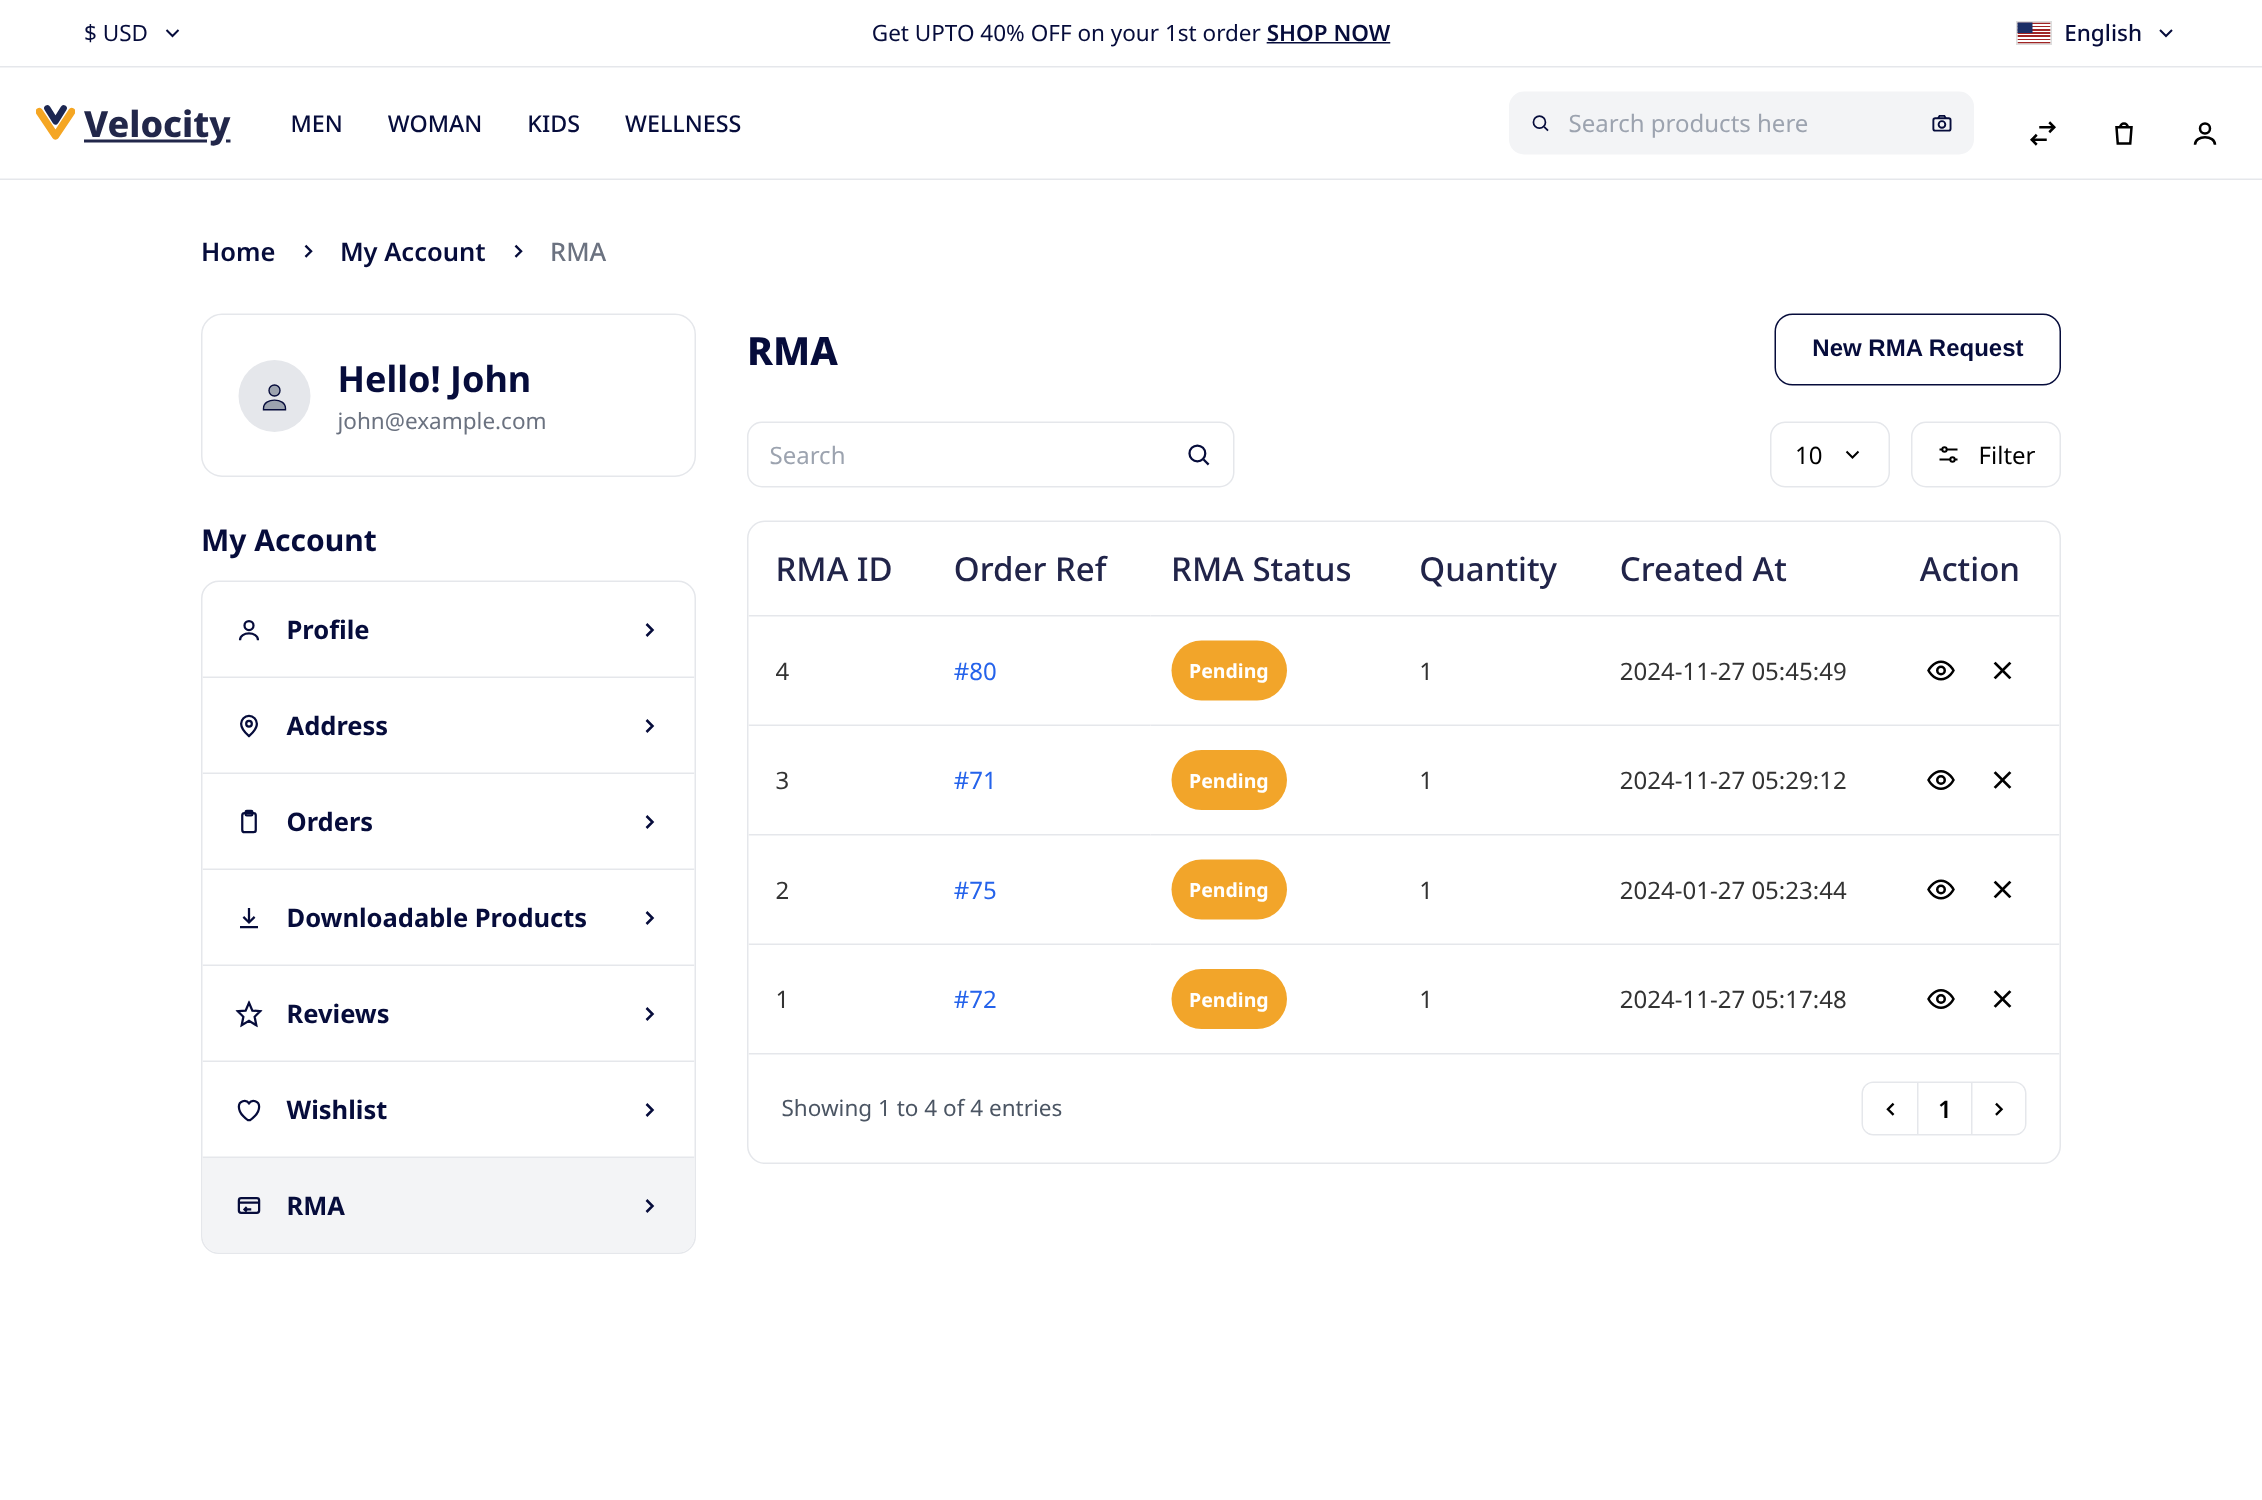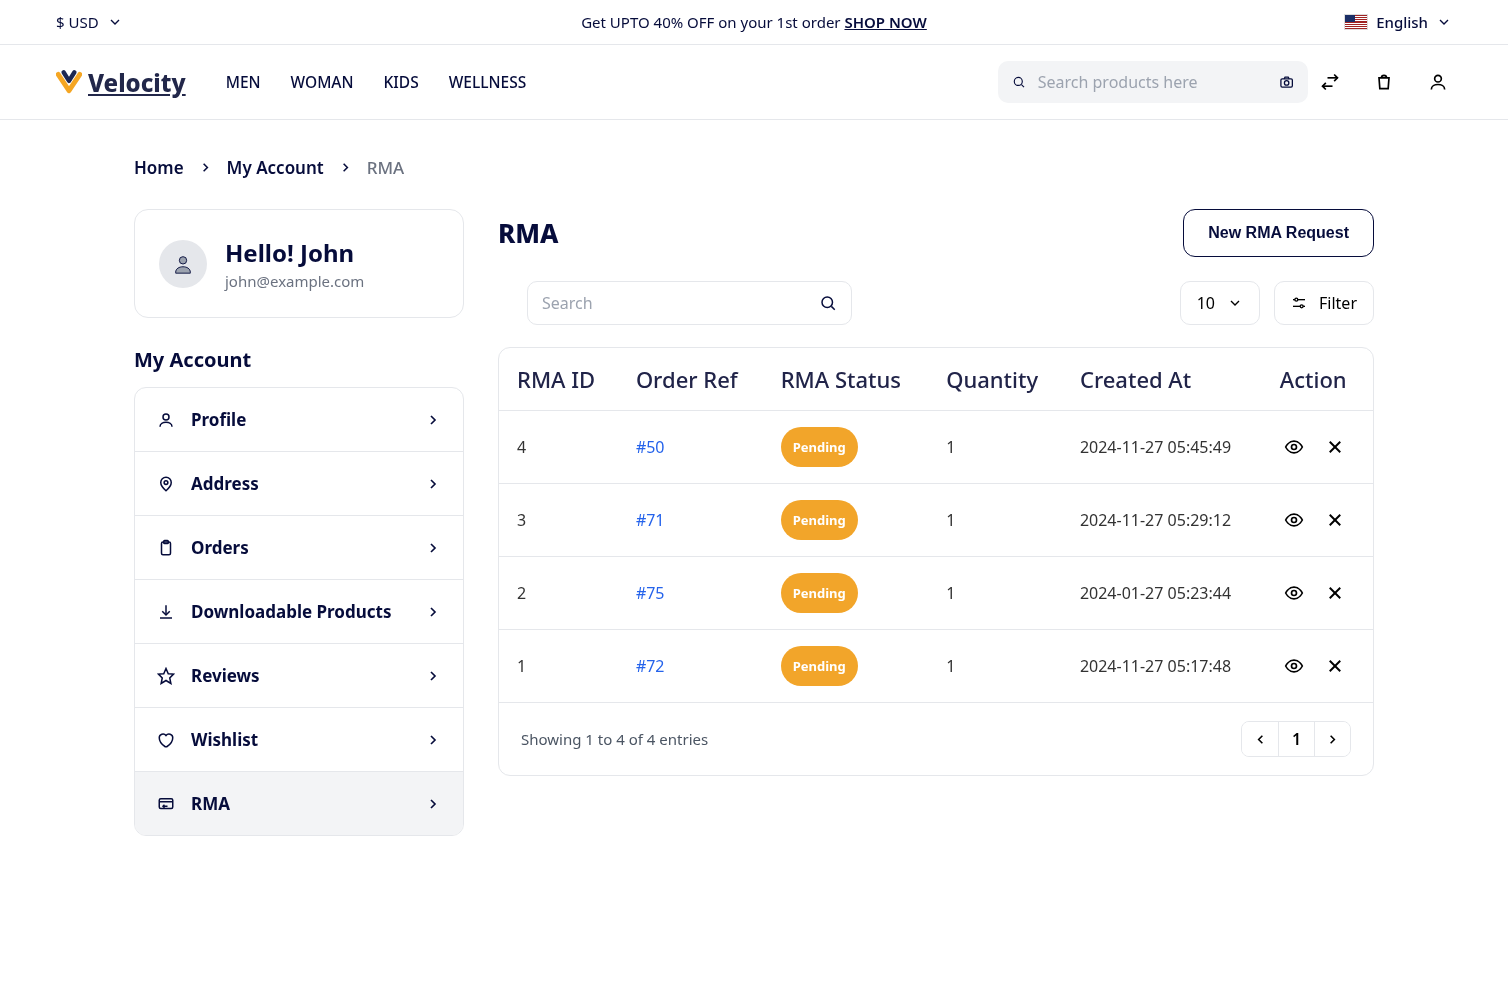--- a/index.html
+++ b/index.html
@@ -6,21 +6,21 @@
   body { font-family: system-ui,-apple-system,"Segoe UI",Roboto,Arial,sans-serif; color:#060c3b; background:#fff; font-size:16px; -webkit-font-smoothing:antialiased; }
   :root { --text:#060c3b; --muted:#6b7280; --border:#e5e7eb; --link:#2563eb; --accent:#060c3b; --pill:#f2a52a; }
 
   
   .topbar { display:flex; align-items:center; justify-content:space-between; padding:12px 56px; border-bottom:1px solid var(--border); font-size:15px; }
   .topbar .mid { position:absolute; left:50%; transform:translateX(-50%); }
   .btn-ghost { display:inline-flex; align-items:center; gap:8px; background:none; border:none; cursor:pointer; font:inherit; color:inherit; }
   .underline { text-decoration:underline; }
 
   
-  .header { display:flex; align-items:center; justify-content:space-between; padding:16px 56px; border-bottom:1px solid var(--border); gap:30px; }
+  .header { display:flex; align-items:center; justify-content:space-between; padding:16px 24px; border-bottom:1px solid var(--border); gap:30px; }
   .logo { display:flex; align-items:center; gap:6px; font-weight:800; font-size:24px; color:#22274a; }
   .nav { display:flex; gap:30px; font-weight:500; margin-left:40px; }
   .nav a { color:var(--text); text-decoration:none; font-size:15.5px; }
   .search-wrap { display:flex; align-items:center; background:#f3f4f6; border-radius:10px; padding:10px 14px; width:310px; gap:12px; }
   .search-wrap input { flex:1; border:none; background:transparent; font:inherit; outline:none; color:#333; }
   .search-wrap input::placeholder { color:#9ca3af; }
   .header-icons { display:flex; gap:26px; align-items:center; }
   .icon-btn { background:none; border:none; cursor:pointer; display:inline-flex; padding:4px; }
 
   
@@ -43,21 +43,21 @@
   .menu { border:1px solid var(--border); border-radius:12px; overflow:hidden; }
   .menu-item { display:flex; align-items:center; gap:16px; padding:20px 22px; border-bottom:1px solid var(--border); cursor:pointer; font-weight:700; font-size:17px; }
   .menu-item:last-child { border-bottom:none; }
   .menu-item.active { background:#f3f4f6; }
   .menu-item .chev { margin-left:auto; }
 
   .main-head { display:flex; align-items:center; justify-content:space-between; margin-bottom:24px; }
   .main-head h1 { font-size:26px; font-weight:800; }
   .outline-btn { border:1.5px solid var(--accent); color:var(--accent); background:#fff; border-radius:12px; padding:14px 24px; font-weight:700; font-size:16px; cursor:pointer; }
 
-  .toolbar { display:flex; align-items:center; gap:14px; margin-bottom:22px;margin-left:29px; }
+  .toolbar { display:flex; align-items:center; gap:14px; margin-bottom:22px; }
   .search-box { border:1px solid var(--border); border-radius:10px; padding:10px 14px; display:flex; align-items:center; gap:10px; width:325px; }
   .search-box input { flex:1; border:none; background:transparent; font:inherit; outline:none; }
   .search-box input::placeholder { color:#9ca3af; }
   .spacer { flex:1; }
   .select-box, .filter-btn { border:1px solid var(--border); border-radius:10px; padding:10px 16px; display:inline-flex; align-items:center; gap:12px; background:#fff; cursor:pointer; font:inherit; }
 
   .table-card { border:1px solid var(--border); border-radius:12px; overflow:hidden; }
   table.tbl { width:100%; border-collapse:collapse; }
   .tbl th { text-align:left; font-weight:500; font-size:22px; padding:16px 14px; color:#212449; }
   .tbl th:first-child, .tbl td:first-child { padding-left:18px; }
@@ -109,21 +109,21 @@
       </svg>
       <span>Velocity</span>
     </a>
     <nav class="nav">
       <a href="#">MEN</a>
       <a href="#">WOMAN</a>
       <a href="#">KIDS</a>
       <a href="#">WELLNESS</a>
     </nav>
   </div>
-  <div style="display:flex;align-items:center;gap:8px;">
+  <div style="display:flex;align-items:flex-end;gap:32px;">
     <div class="search-wrap">
       <svg width="18" height="18" viewBox="0 0 24 24" fill="none" stroke-width="2">
           <circle cx="11" cy="11" r="7"></circle>
           <line x1="21" y1="21" x2="16.5" y2="16.5"></line>
         </svg>
       <input type="text" placeholder="Search products here" style="">
       <svg width="20" height="20" viewBox="0 0 24 24" fill="none" stroke-width="2">
           <rect x="3" y="7" width="18" height="13" rx="2"></rect>
           <circle cx="12" cy="13.5" r="3.5"></circle>
           <path d="M8 7l1.5-2.5h5L16 7"></path>
@@ -301,21 +301,21 @@
               <th>Order Ref</th>
               <th>RMA Status</th>
               <th>Quantity</th>
               <th>Created At</th>
               <th>Action</th>
             </tr>
           </thead>
           <tbody id="tbody">
               <tr>
                 <td>4</td>
-                <td><a href="#" class="order-link">#50</a></td>
+                <td><a href="#" class="order-link">#80</a></td>
                 <td><span class="pill">Pending</span></td>
                 <td>1</td>
                 <td>2024-11-27 05:45:49</td>
                 <td>
                   <div class="row-actions">
                     <button class="icon-btn">
                       <svg width="20" height="20" viewBox="0 0 24 24" fill="none" stroke-width="2">
                         <path d="M2 12s3.5-7 10-7 10 7 10 7-3.5 7-10 7S2 12 2 12z"></path>
                         <circle cx="12" cy="12" r="3"></circle>
                       </svg>

